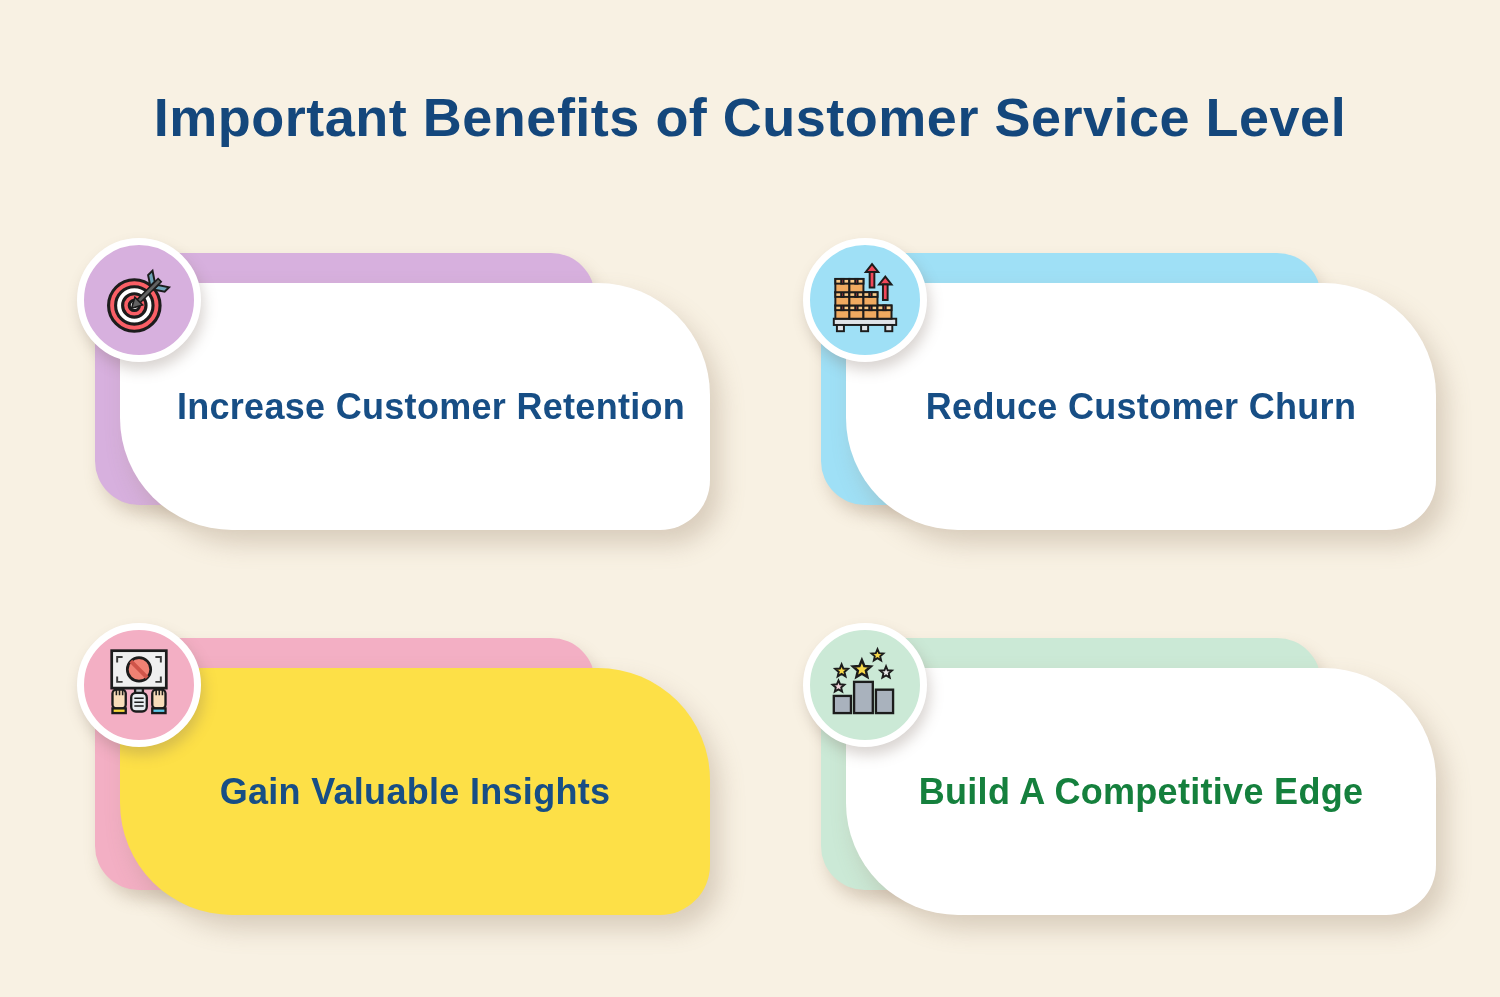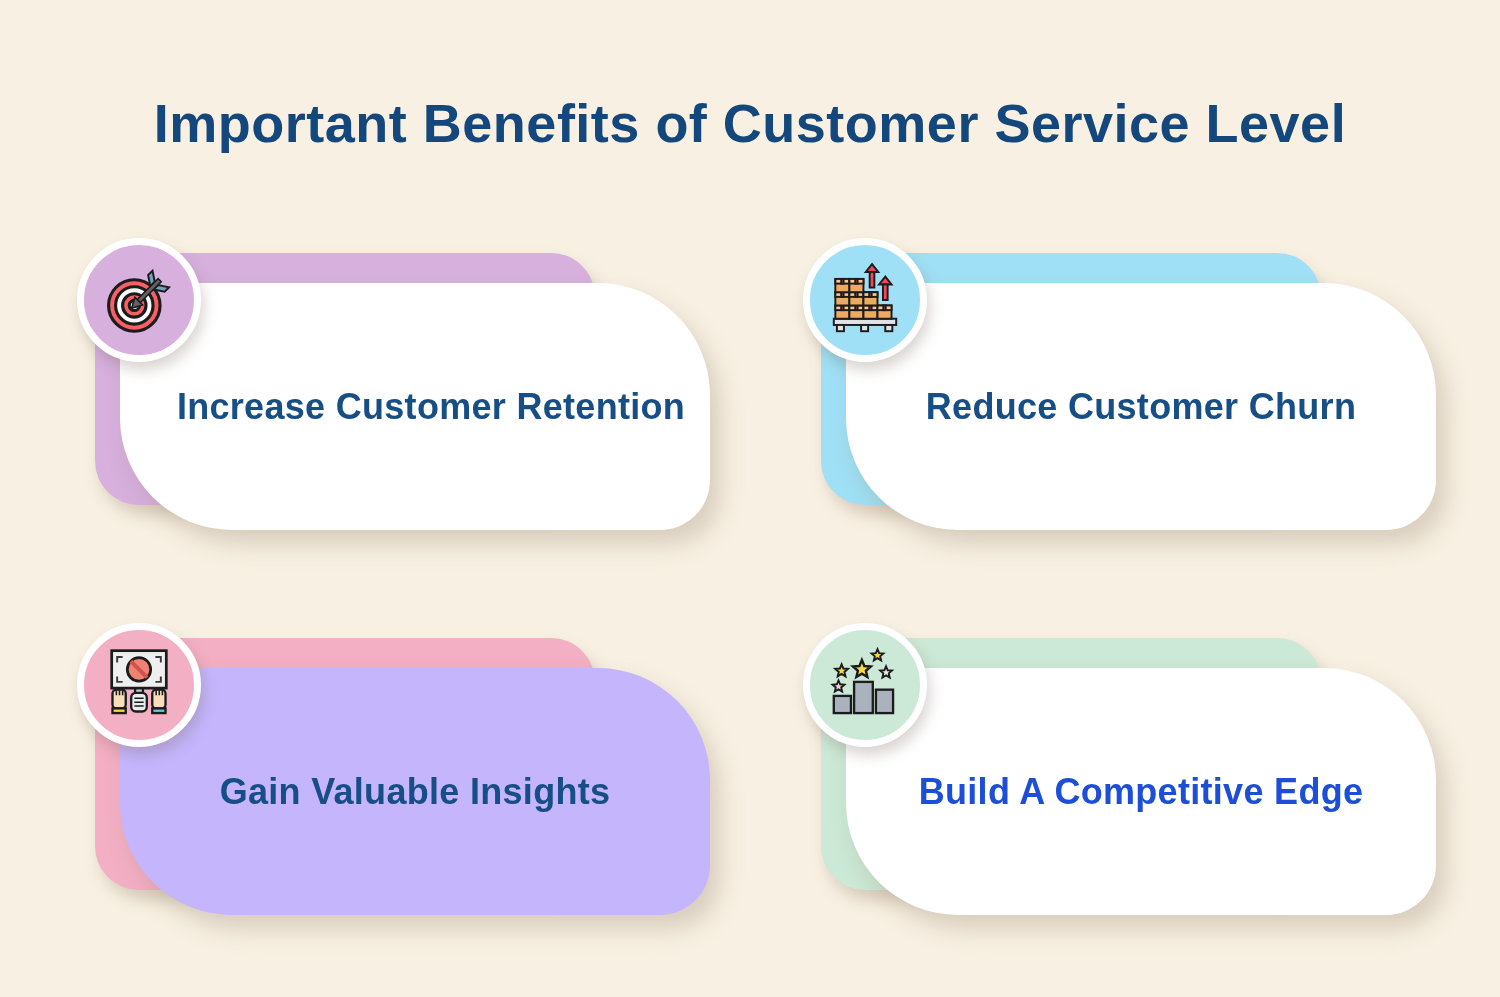--- a/index.html
+++ b/index.html
@@ -6,21 +6,21 @@
   .canvas {
     position: relative;
     width: 1500px;
     height: 997px;
     background: #f8f1e3;
     font-family: "Liberation Sans", sans-serif;
     overflow: hidden;
   }
   .title {
     position: absolute;
-    top: 92px;
+    top: 86px;
     left: 0;
     width: 100%;
     margin: 0;
     text-align: center;
     font-size: 54px;
     font-weight: bold;
     letter-spacing: 0.5px;
     color: #14477c;
   }
   .card { position: absolute; width: 660px; height: 310px; }
@@ -149,21 +149,21 @@
           <rect x="56" y="14" width="6" height="20" fill="#f0485a"></rect>
           <polygon points="76,20 68,30 84,30" fill="#f0485a"></polygon>
           <rect x="73" y="30" width="6" height="20" fill="#f0485a"></rect>
         </g>
       </svg>
     </div>
   </div>
 
   <div class="card c3">
     <div class="back" style="background: rgb(243, 175, 196);"></div>
-    <div class="front" style="background: #c4b5fd;">
+    <div class="front" style="background: #fde047;">
       <span class="label" style="color: rgb(23, 78, 133);">Gain Valuable Insights</span>
     </div>
     <div class="badge" style="background: rgb(243, 175, 196);">
       <svg viewBox="0 0 100 100">
         <rect x="45" y="50" width="10" height="26" fill="#c3c9cf" stroke="#1c1c1c" stroke-width="3"></rect>
         <rect x="15" y="6" width="70" height="48" fill="#efefef" stroke="#1c1c1c" stroke-width="3.5"></rect>
         <path d="M22,21 L22,14 L29,14 M71,14 L78,14 L78,21 M78,39 L78,46 L71,46 M29,46 L22,46 L22,39" fill="none" stroke="#3a3a3a" stroke-width="2.5"></path>
         <circle cx="50" cy="30" r="15" fill="#f08173" stroke="#1c1c1c" stroke-width="3.5"></circle>
         <line x1="39.5" y1="19.5" x2="60.5" y2="40.5" stroke="#cf5449" stroke-width="5"></line>
 
@@ -177,21 +177,21 @@
         <rect x="67" y="56" width="17" height="24" rx="5" fill="#f8ddba" stroke="#1c1c1c" stroke-width="3"></rect>
         <path d="M72,56 v7 M76,56 v7 M80,56 v7" stroke="#1c1c1c" stroke-width="2" fill="none"></path>
         <rect x="67" y="80" width="17" height="6" fill="#5fc8e8" stroke="#1c1c1c" stroke-width="3"></rect>
       </svg>
     </div>
   </div>
 
   <div class="card c4">
     <div class="back" style="background: rgb(203, 233, 214);"></div>
     <div class="front" style="background: rgb(255, 255, 255);">
-      <span class="label" style="color: #1d4ed8;">Build A Competitive Edge</span>
+      <span class="label" style="color: #15803d;">Build A Competitive Edge</span>
     </div>
     <div class="badge" style="background: rgb(203, 233, 214);">
       <svg viewBox="0 0 100 100">
         <defs>
           <path id="star-shape" d="M0,-10 L2.64,-3.64 L9.51,-3.09 L4.28,1.39 L5.88,8.09 L0,4.5 L-5.88,8.09 L-4.28,1.39 L-9.51,-3.09 L-2.64,-3.64 Z"></path>
         </defs>
         <rect x="10" y="64" width="22" height="22" fill="#a9b2bd" stroke="#1c1c1c" stroke-width="3"></rect>
         <rect x="36" y="46" width="24" height="40" fill="#a9b2bd" stroke="#1c1c1c" stroke-width="3"></rect>
         <rect x="64" y="56" width="22" height="30" fill="#a9b2bd" stroke="#1c1c1c" stroke-width="3"></rect>
         <use href="#star-shape" transform="translate(20,32) scale(0.85)" fill="#f8d948" stroke="#1c1c1c" stroke-width="3"></use>

